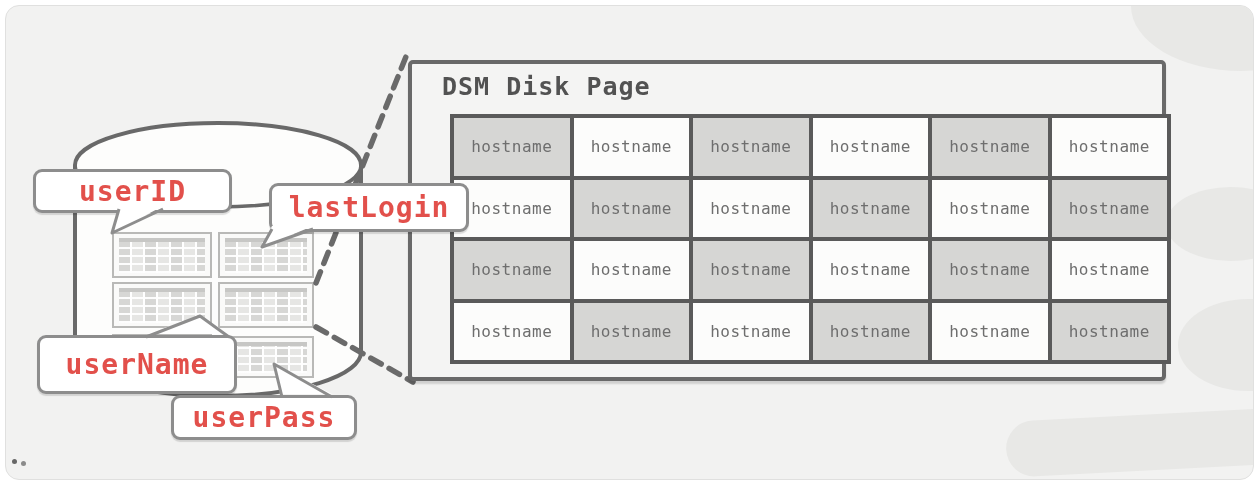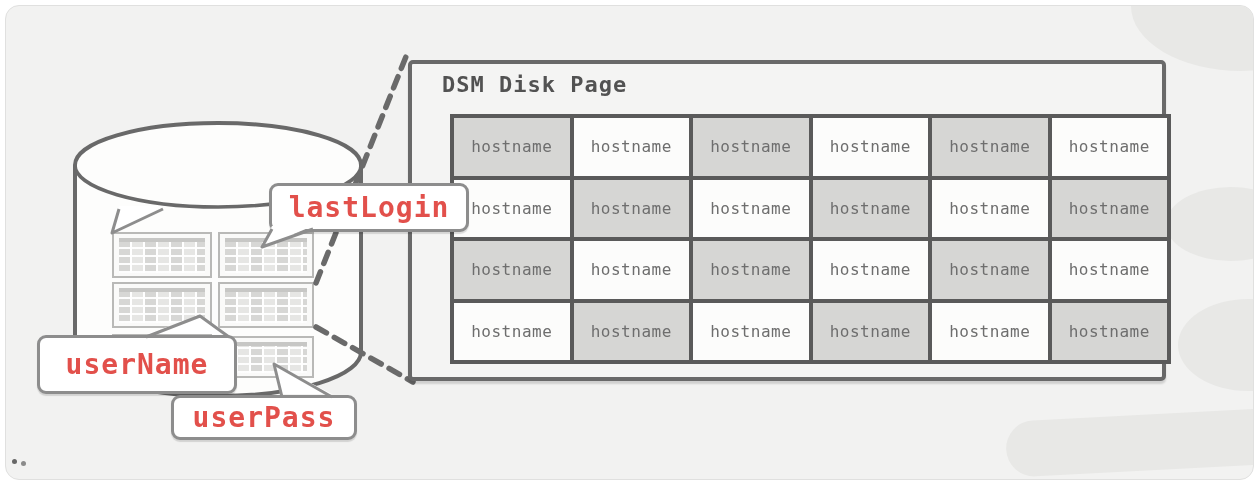--- a/index.html
+++ b/index.html
@@ -23,21 +23,21 @@
          repeating-linear-gradient(90deg,#d7d7d5 0 11px,#ffffff 11px 13px,#e6e6e4 13px 24px,#ffffff 24px 26px);}
   
   .callout{position:absolute;box-sizing:border-box;background:#ffffff;border:3px solid #8d8d8d;
            border-radius:9px;display:flex;align-items:center;justify-content:center;
            color:#e2504b;font-weight:bold;font-size:28px;letter-spacing:1px;
            box-shadow:0 2px 1px rgba(0,0,0,.13);z-index:5;}
   
   #dsm{position:absolute;left:408px;top:60px;width:758px;height:321px;box-sizing:border-box;
        background:#f4f4f3;border:4px solid #696969;border-radius:5px;
        box-shadow:0 3px 2px rgba(0,0,0,.14);z-index:4;}
-  #dsm-title{position:absolute;left:30px;top:8px;font-size:22px;font-weight:bold;color:#525252;
+  #dsm-title{position:absolute;left:30px;top:8px;font-size:25px;font-weight:bold;color:#525252;
              letter-spacing:1px;white-space:nowrap;}
   #grid{position:absolute;left:38px;top:50px;width:721px;height:250px;box-sizing:border-box;
         background:#5a5a5a;border:4px solid #5a5a5a;display:grid;
         grid-template-columns:repeat(6,1fr);grid-template-rows:repeat(4,1fr);gap:4px;}
   #grid .cell{display:flex;align-items:center;justify-content:center;
         font-size:16px;color:#6e6e6e;letter-spacing:.5px;overflow:hidden;}
   #grid .cell.shade{background:#d6d6d4;}
   #grid .cell.plain{background:#fcfcfb;}
   
   #corner-mark{position:absolute;left:12px;top:459px;width:5px;height:5px;border-radius:50%;
@@ -108,20 +108,23 @@
         <div class="cell plain">hostname</div>
         <div class="cell plain">hostname</div>
         <div class="cell shade">hostname</div>
         <div class="cell plain">hostname</div>
         <div class="cell shade">hostname</div>
         <div class="cell plain">hostname</div>
         <div class="cell shade">hostname</div>
       </div>
   </div>
 
+  <div class="callout" style="left:33px;top:169px;width:199px;height:44px;">
+    <span>userID</span>
+  </div>
   <div class="callout" style="left:237px;top:183px;width:200px;height:49px;margin-left:32px;">
     <span>lastLogin</span>
   </div>
   <div class="callout" style="left:37px;top:335px;width:200px;height:59px;">
     <span>userName</span>
   </div>
   <div class="callout" style="left:171px;top:395px;width:186px;height:45px;">
     <span>userPass</span>
   </div>
 

